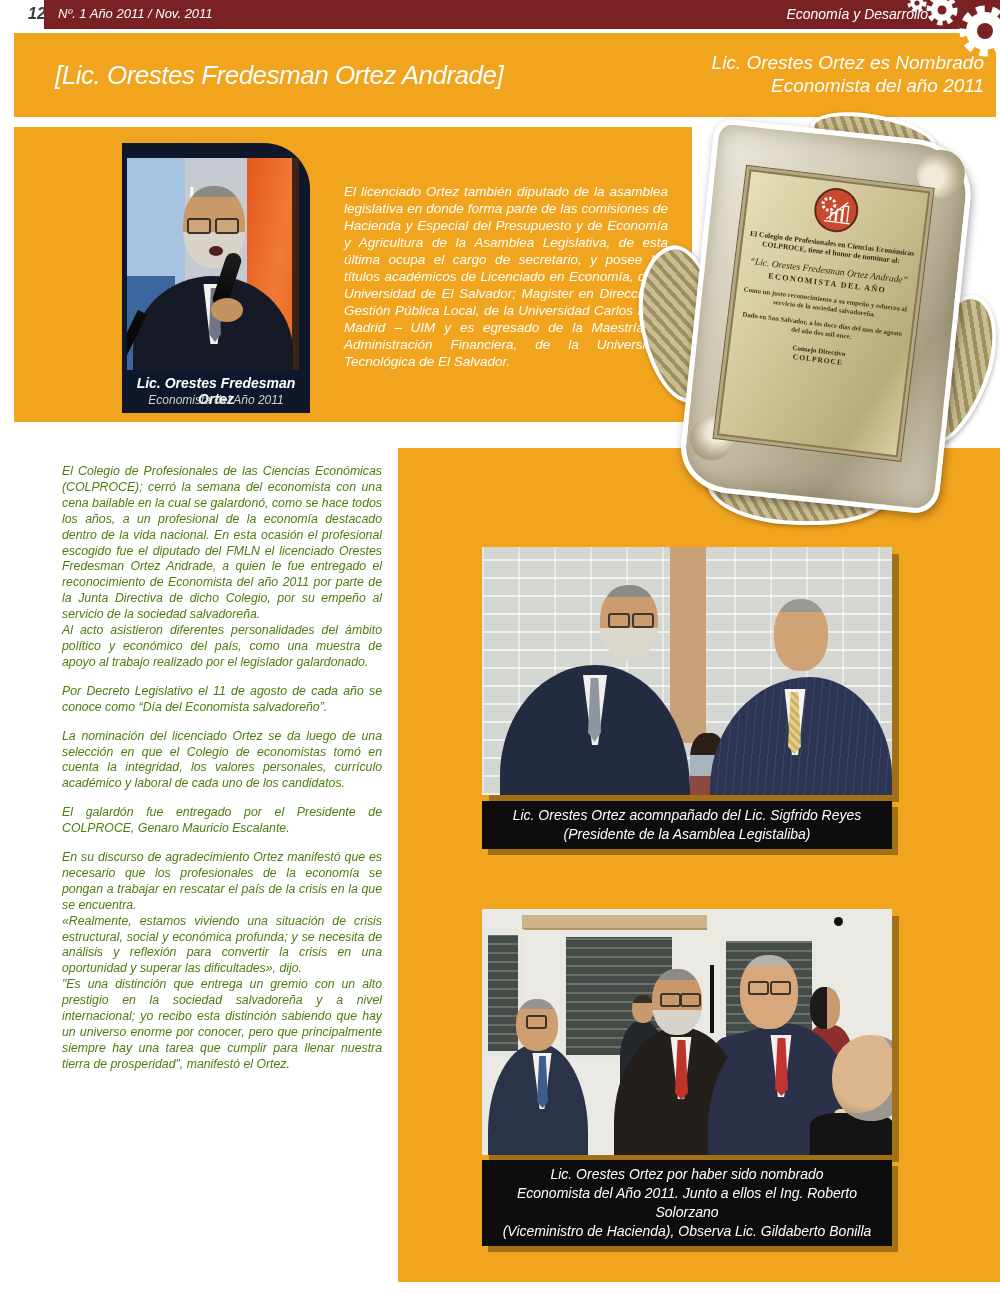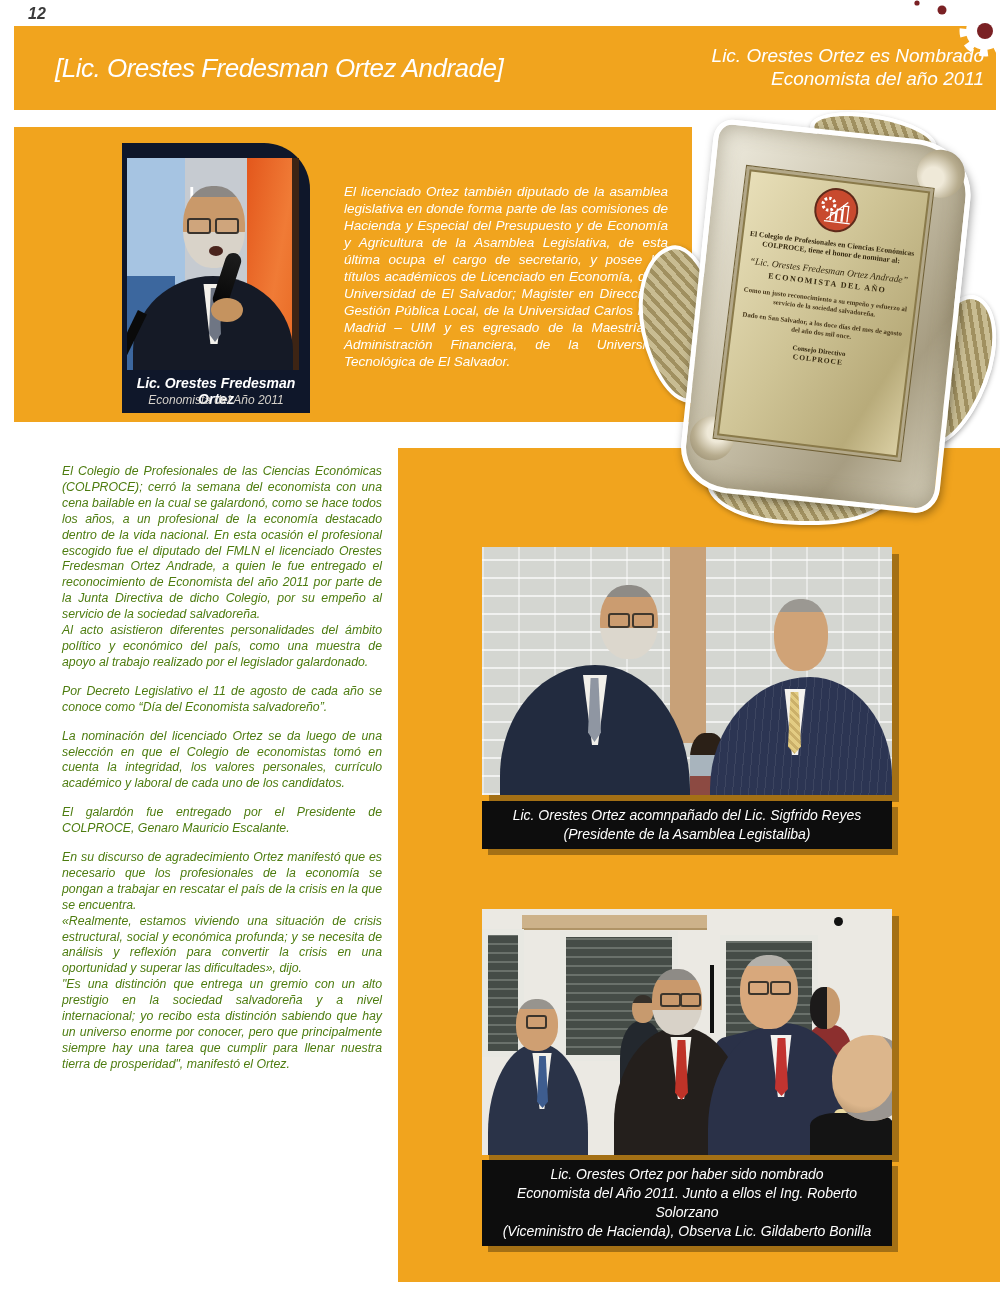--- a/index.html
+++ b/index.html
@@ -9,21 +9,21 @@
 
   
   #page-num{left:16px;top:5px;font-size:16px;font-style:italic;font-weight:bold;color:#3a3a3a;margin-left:12px;}
   #header-bar{left:44px;top:0;width:956px;height:29px;background:#7A2124;z-index:2;}
   #issue-text{left:14px;top:6px;font-size:13px;font-style:italic;color:#ffffff;white-space:nowrap;}
   #publication{right:72px;top:6px;font-size:14px;font-style:italic;color:#ffffff;white-space:nowrap;}
   #gears{right:-8px;top:-8px;width:110px;height:70px;z-index:3;}
   #gears svg{position:absolute;}
 
   
-  #banner{left:14px;top:26px;width:982px;height:84px;background:#F1A41E;z-index:1;}
+  #banner{left:14px;top:33px;width:982px;height:84px;background:#F1A41E;z-index:1;}
   #banner-title{left:41px;top:27px;font-size:26px;font-style:italic;color:#ffffff;white-space:nowrap;letter-spacing:-0.5px;}
   #banner-right{right:12px;top:18px;text-align:right;font-size:19px;font-style:italic;color:#ffffff;line-height:23px;}
 
   
   #content-block{left:14px;top:127px;width:678px;height:295px;background:#F1A41E;z-index:1;}
   #photo-card{left:108px;top:16px;width:188px;height:270px;background:#0f172a;border-top-right-radius:46px;}
   #portrait{left:5px;top:15px;width:172px;height:212px;overflow:hidden;background:#a6c4e2;}
   .pt-blue-deep{left:0;top:118px;width:48px;height:94px;background:#3c679e;}
   .pt-gray-banner{left:58px;top:0;width:62px;height:212px;background:#c6cbd1;}
   .pt-banner-word{left:62px;top:26px;font-size:20px;font-weight:bold;color:#ffffff;}
@@ -149,20 +149,24 @@
   .p2-fg-body{left:328px;top:204px;width:84px;height:42px;background:#141414;border-radius:30% 30% 0 0;}
   .p2-fg-collar{left:352px;top:200px;width:44px;height:12px;background:#ead9a0;border-radius:6px;}
 </style>
 </head>
 <body>
 
 <div id="page">
 
   <div class="abs" id="page-num">12</div>
 
+  <div class="abs" id="header-bar">
+    <div class="abs" id="issue-text">Nº. 1 Año 2011 / Nov. 2011</div>
+    <div class="abs" id="publication">Economía y Desarrollo</div>
+  </div>
 
   <div class="abs" id="gears">
     <svg style="left:58px;top:10px;" width="58" height="58" viewBox="-29 -29 58 58">
       <circle r="19" fill="#ffffff"></circle>
       <circle r="21" fill="none" stroke="#ffffff" stroke-width="9" stroke-dasharray="8 7"></circle>
       <circle r="8" fill="#7A2124"></circle>
     </svg>
     <svg style="left:26px;top:0px;" width="36" height="36" viewBox="-18 -18 36 36">
       <circle r="11" fill="#ffffff"></circle>
       <circle r="12.5" fill="none" stroke="#ffffff" stroke-width="6" stroke-dasharray="5 4.5"></circle>

